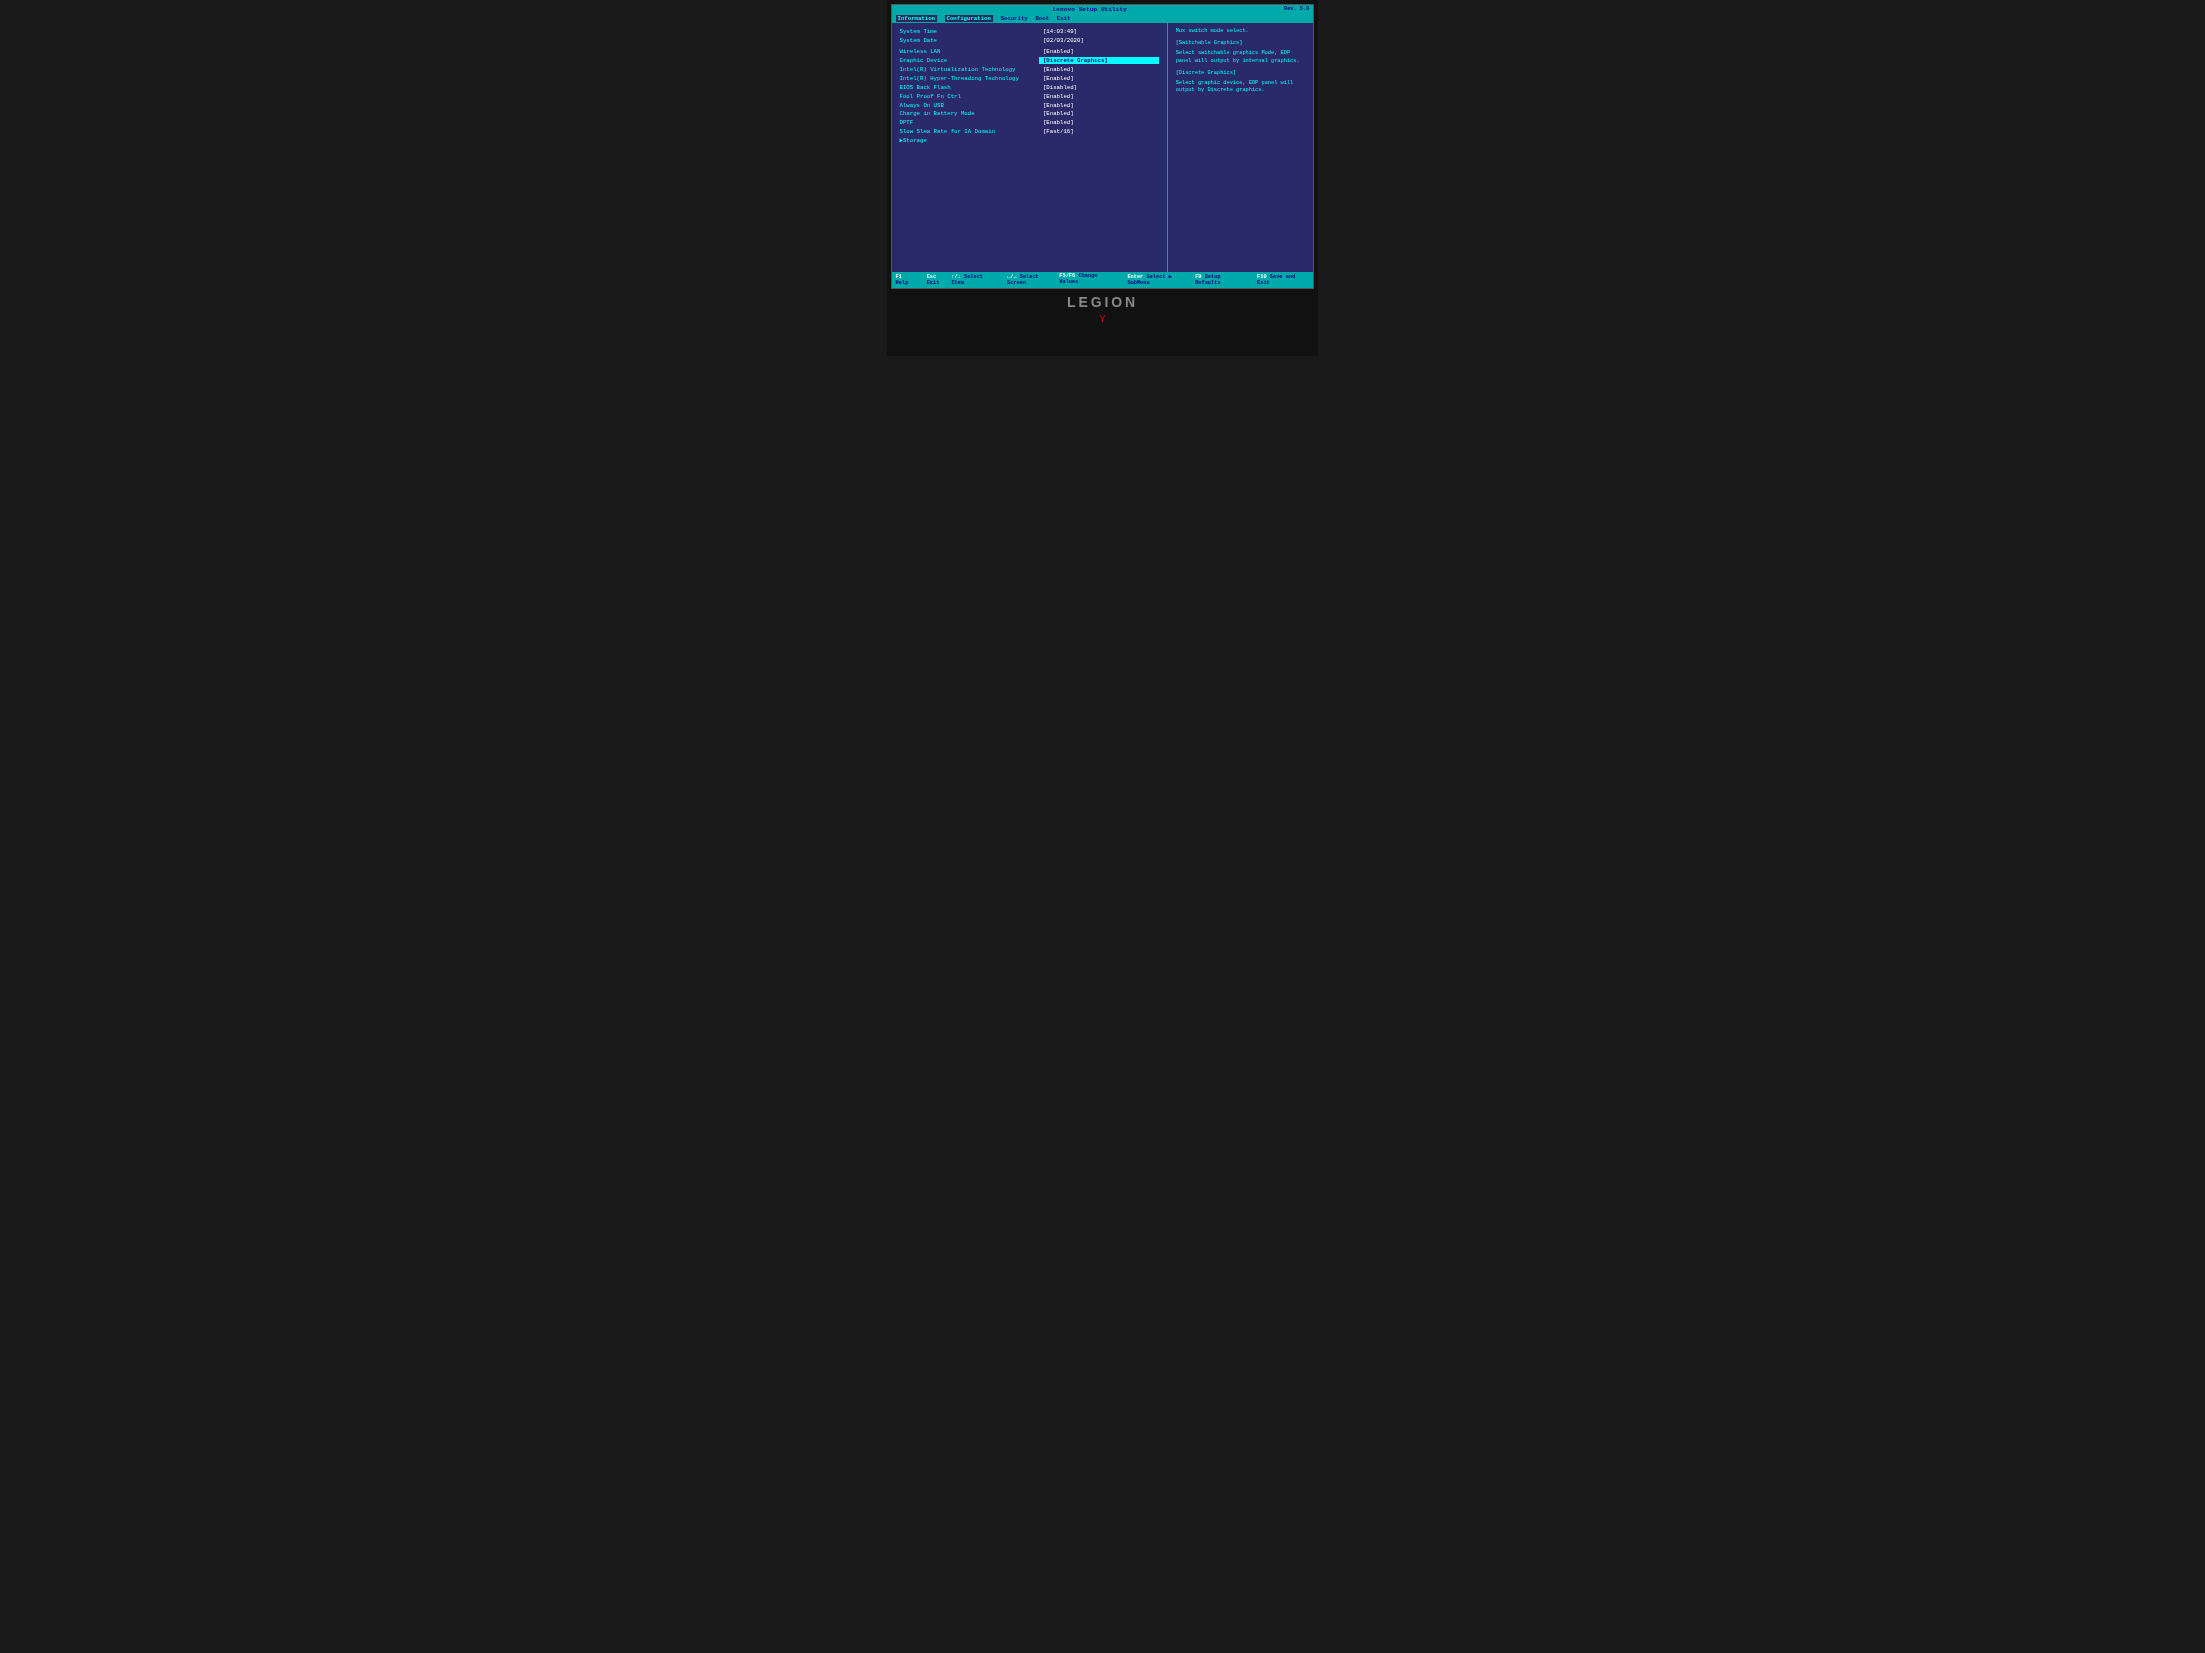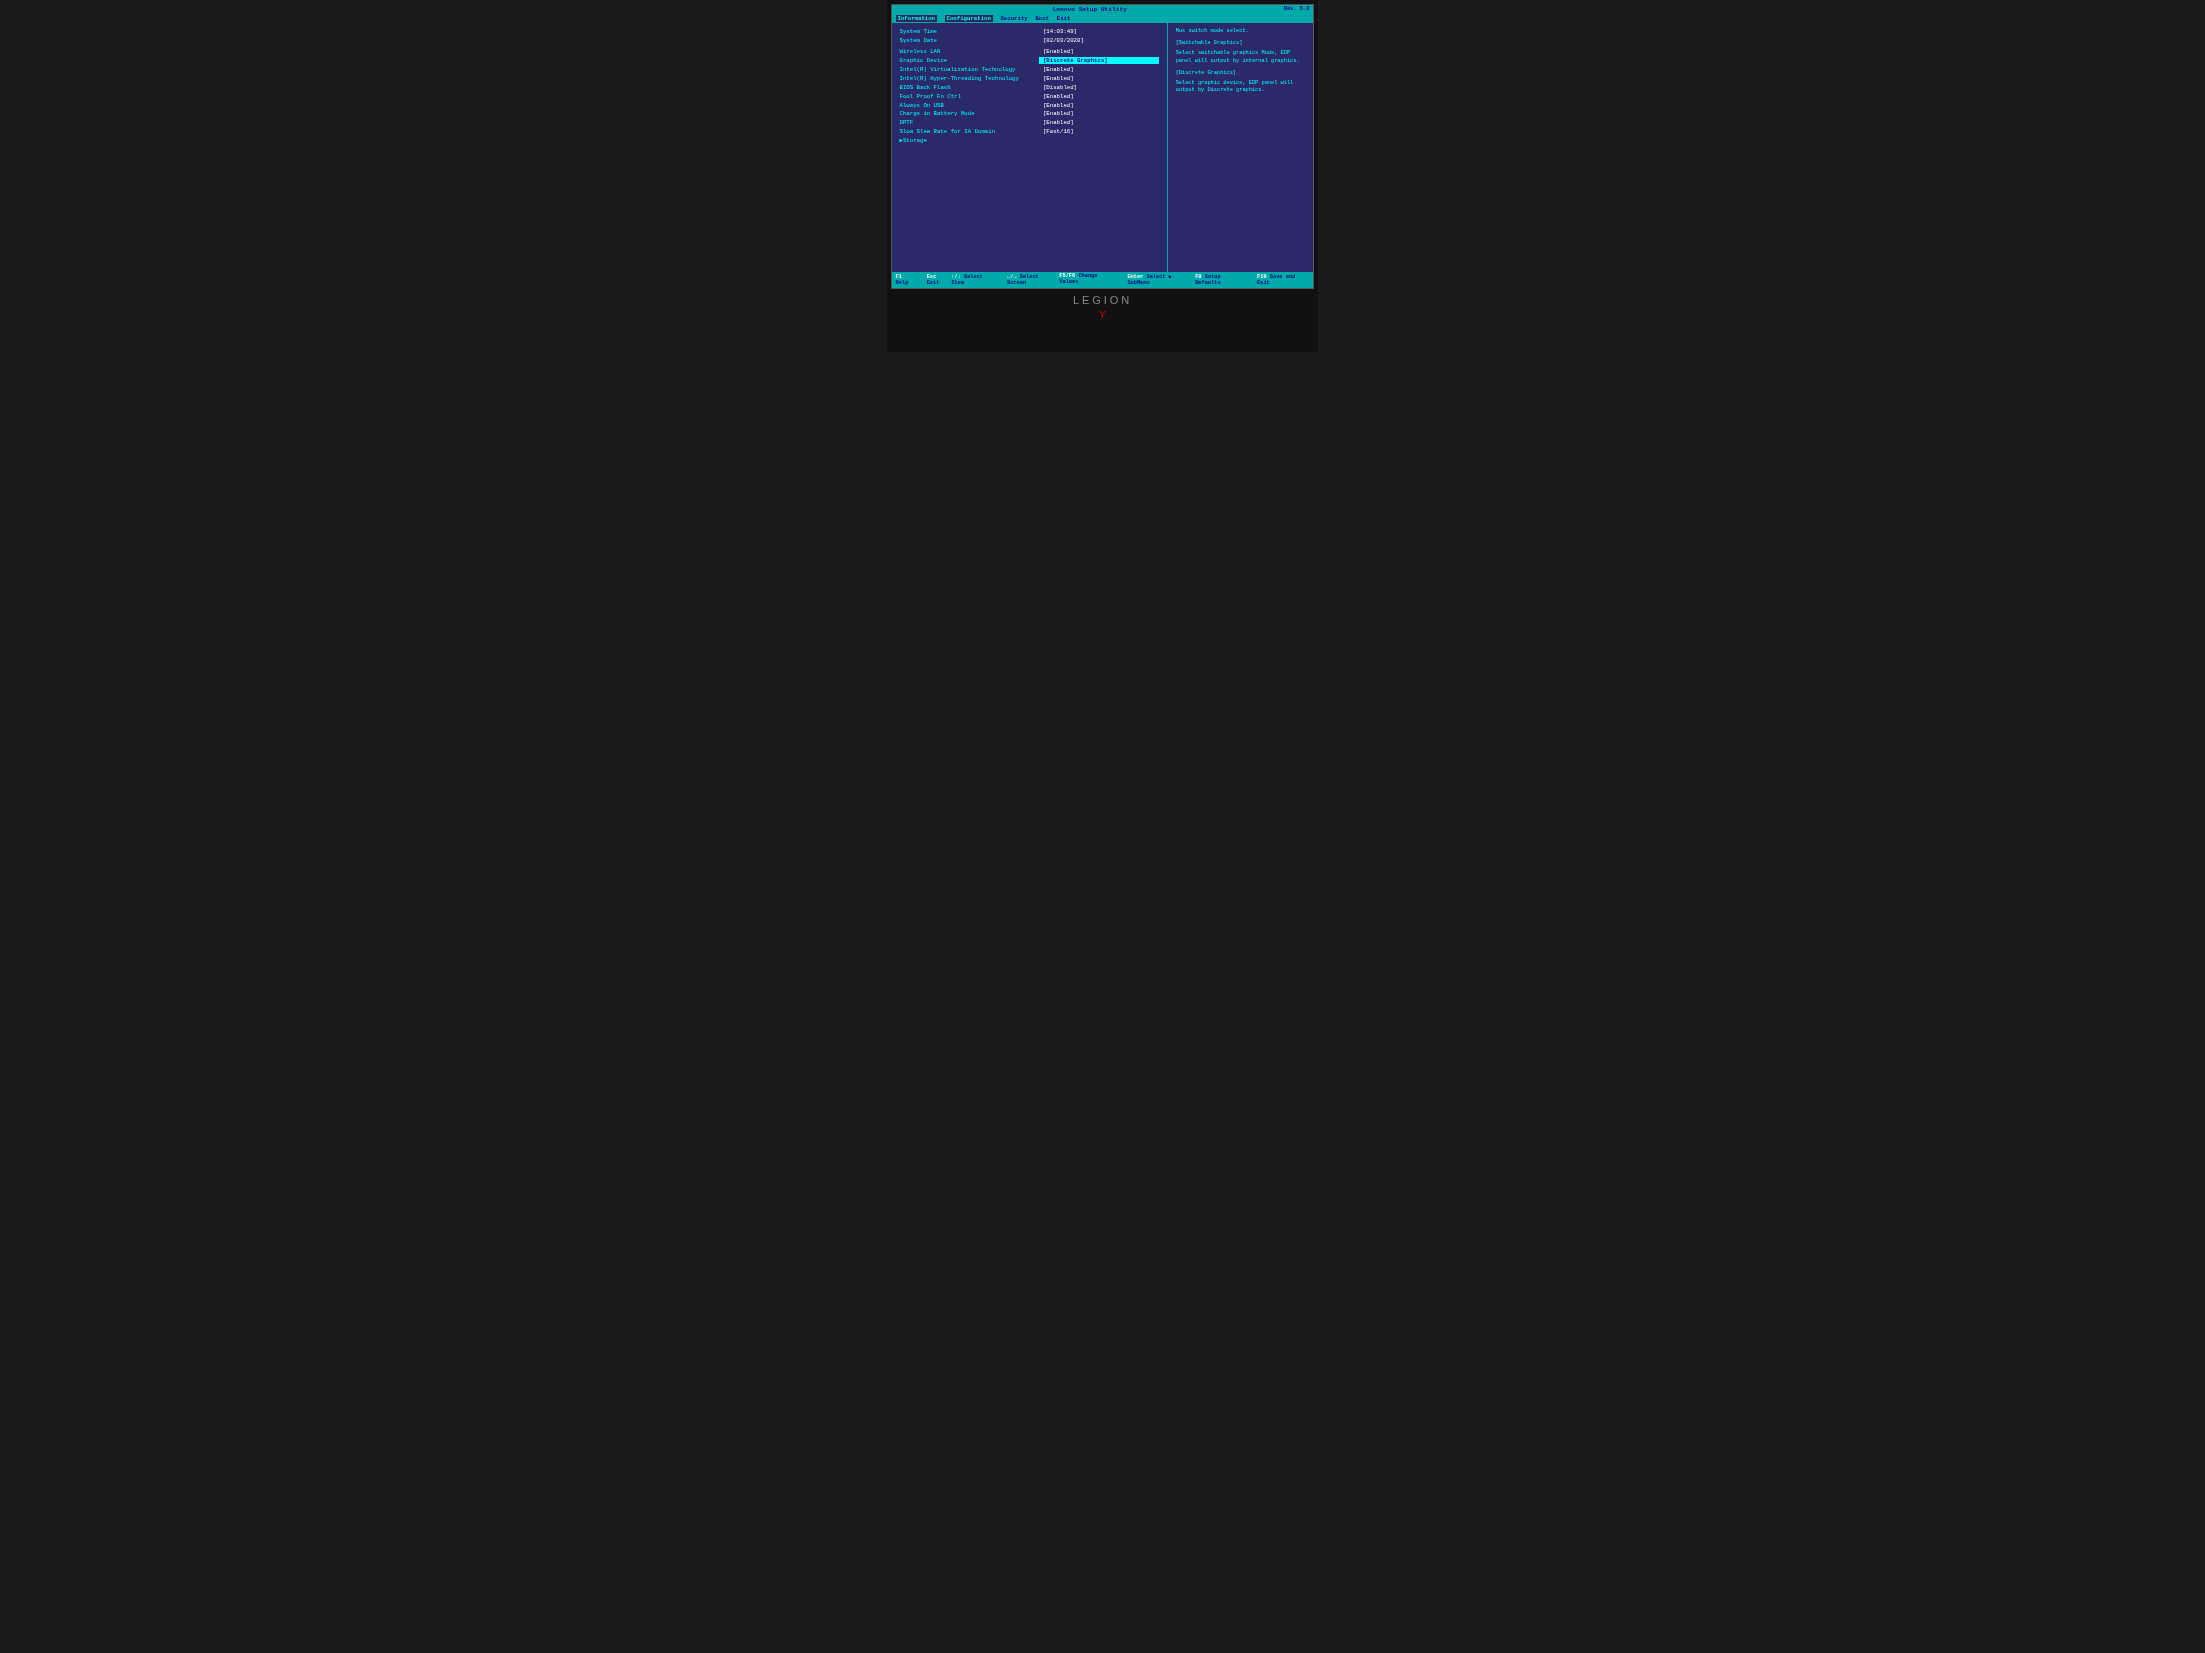--- a/index.html
+++ b/index.html
@@ -135,22 +135,22 @@
     }
     .bottom-bar .key-desc {
       color: #000080;
     }
     
     .legion-brand {
       text-align: center;
       padding: 5.7px 0 1.9px 0;
       color: #888;
       font-family: 'Arial', sans-serif;
-      font-size: 11px;
-      font-weight: normal;
+      font-size: 14px;
+      font-weight: bold;
       letter-spacing: 2.9px;
     }
     
     .legion-logo {
       text-align: center;
       font-size: 11.5px;
       color: #cc0000;
       padding-bottom: 1.9px;
     }
   </style>

